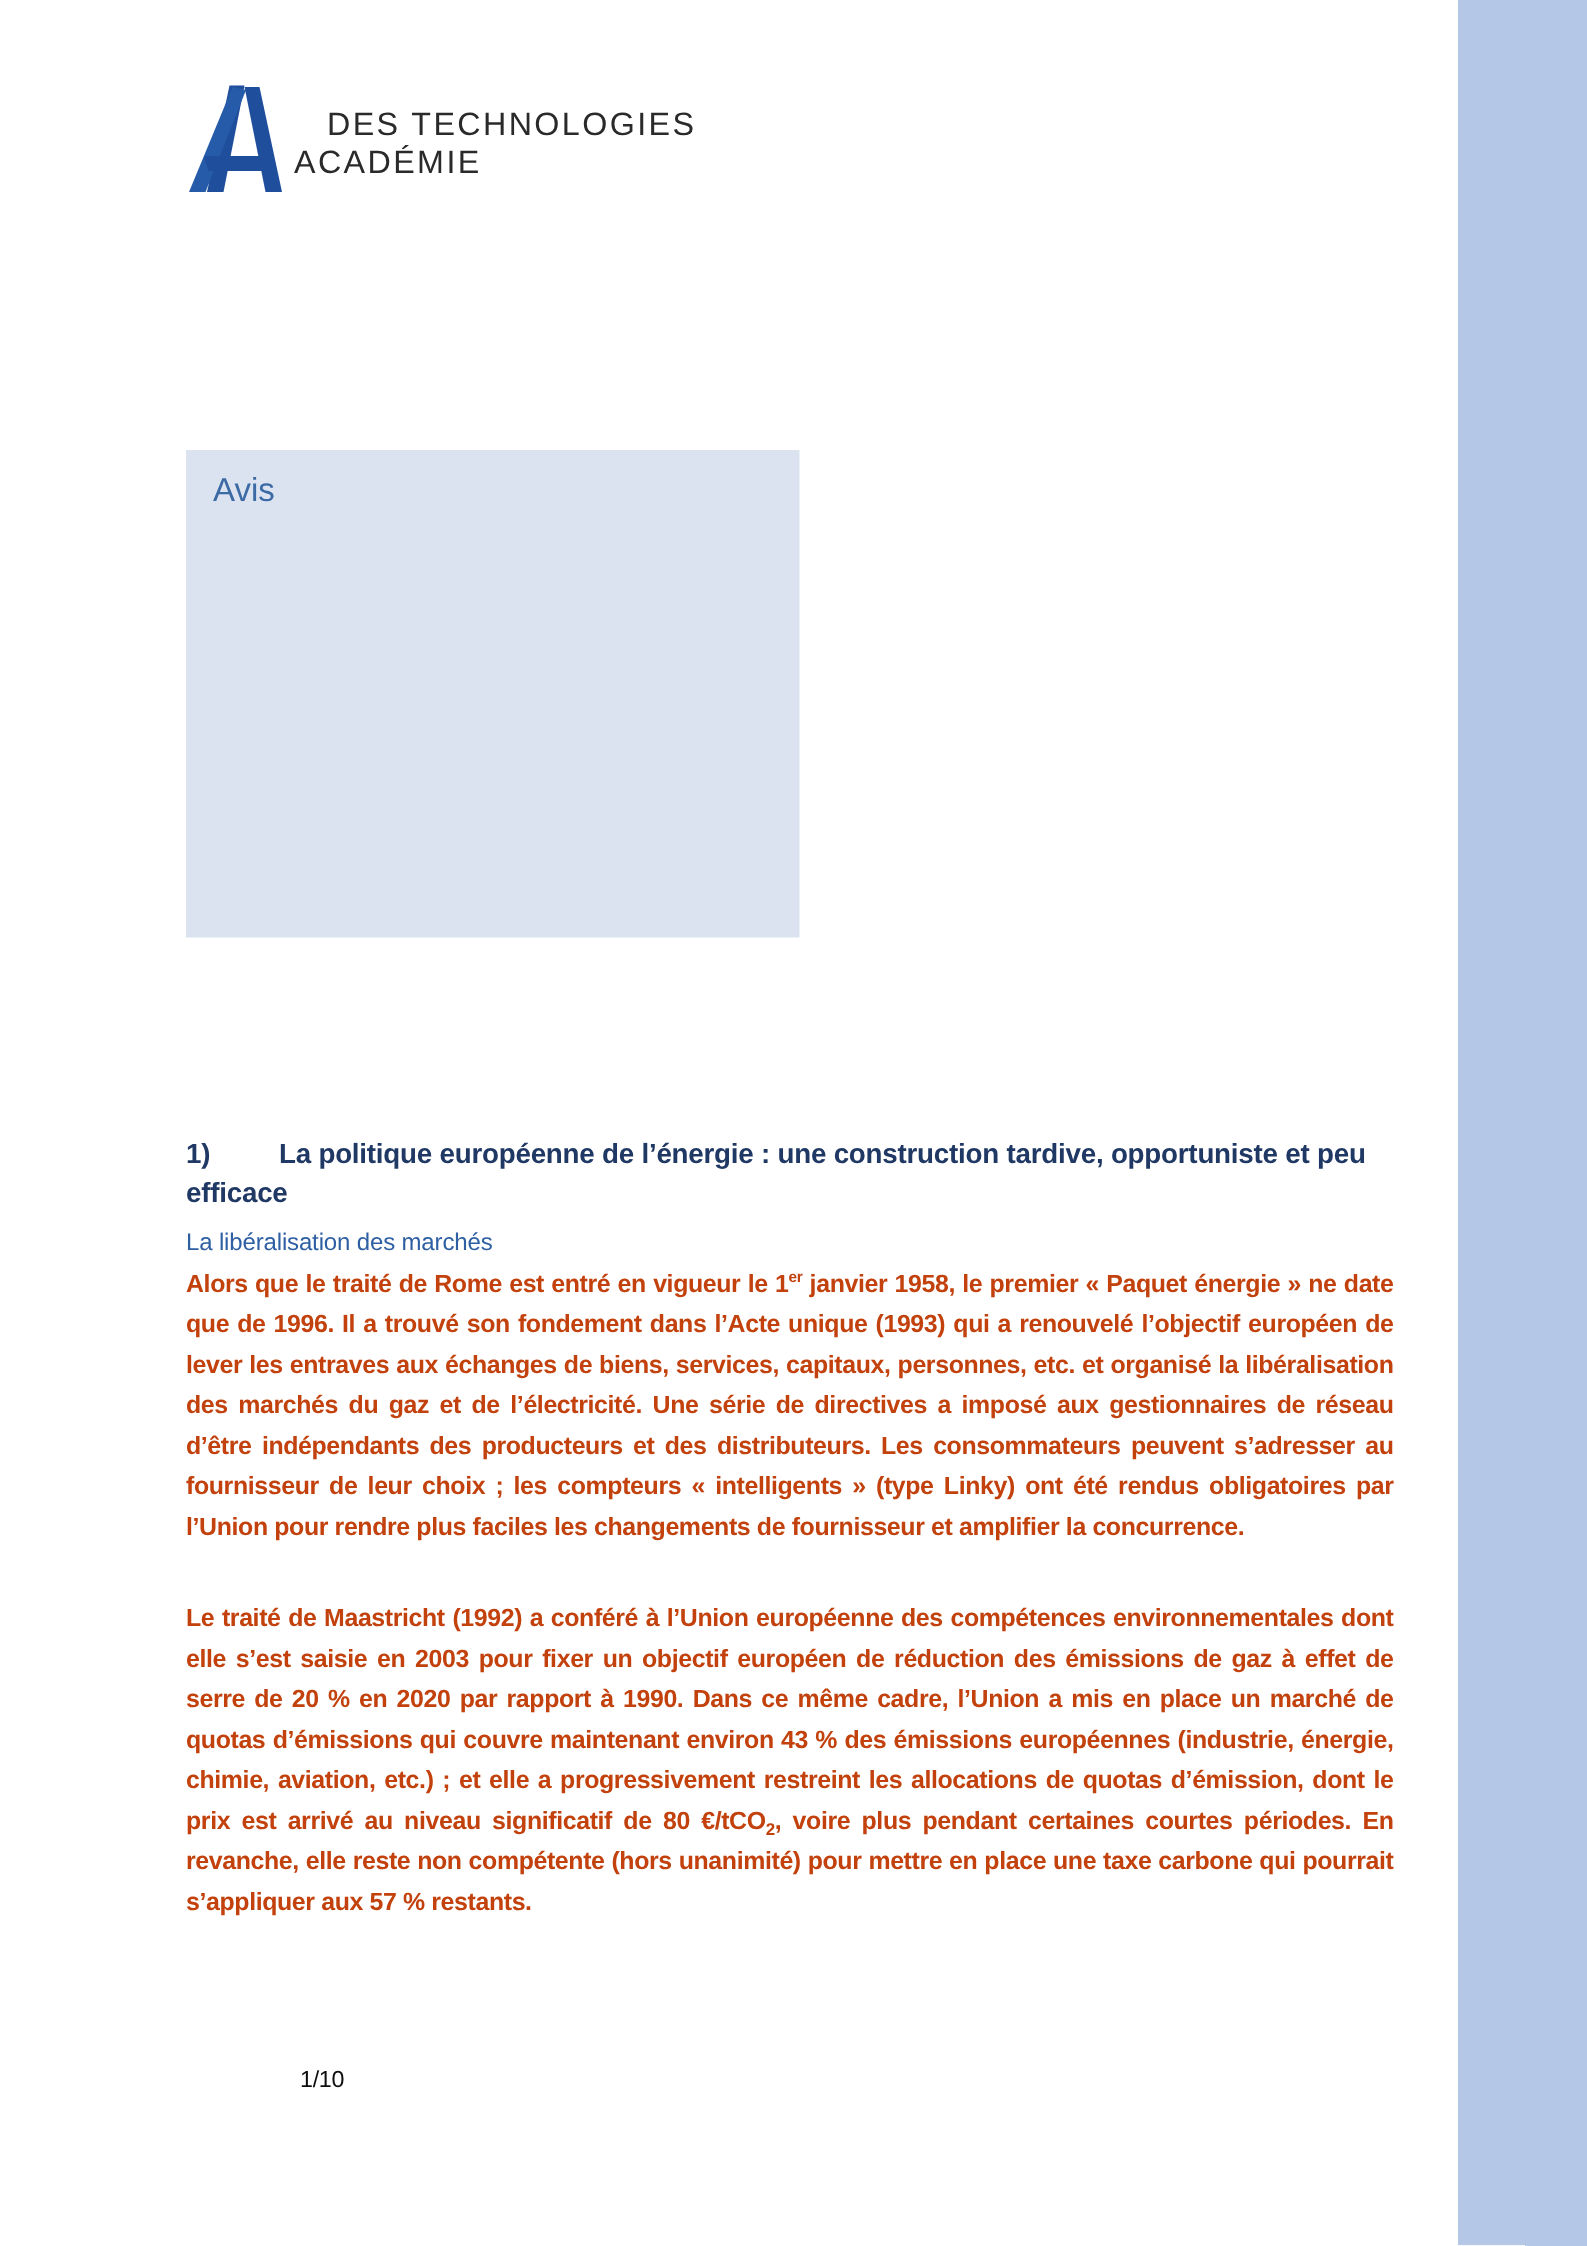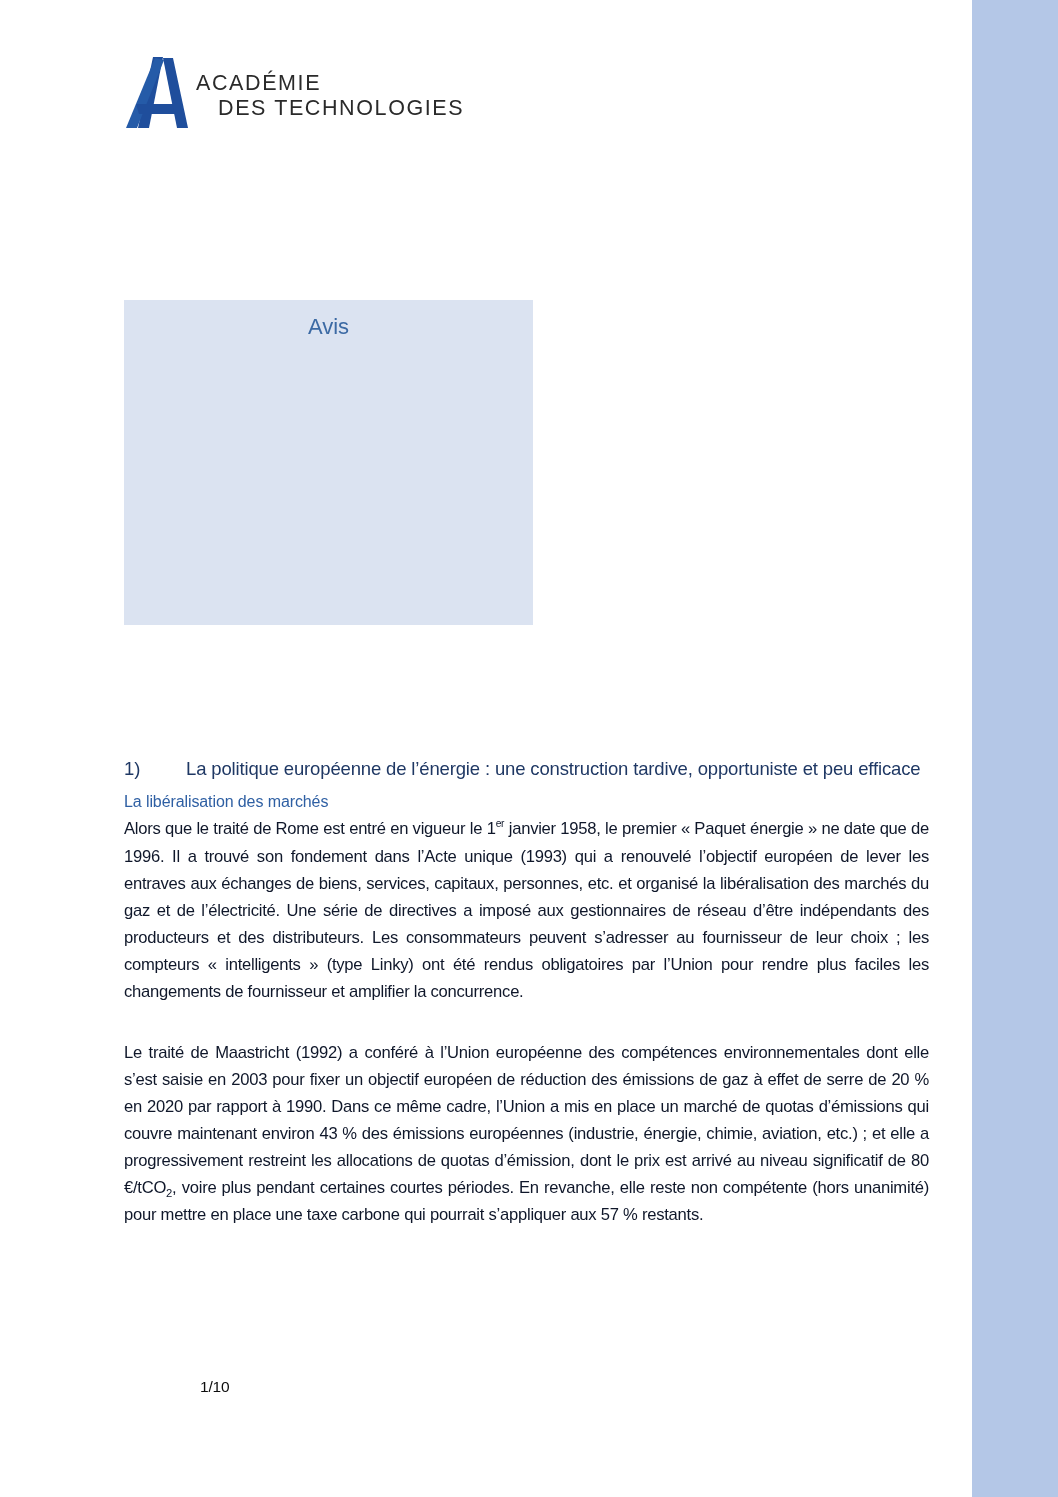--- a/index.html
+++ b/index.html
@@ -64,21 +64,20 @@
     position: absolute;
     left: 124px;
     top: 300px;
     width: 409px;
     height: 325px;
     background: #dbe3f1;
     box-sizing: border-box;
     padding: 14px 18px 16px 18px;
     display: flex;
     flex-direction: column;
-    text-align: center;
   }
   .title-kicker {
     font-size: 22px;
     color: #3c6aa4;
     font-weight: 400;
     line-height: 1.2;
   }
   .title-main {
     margin-top: auto;
     font-size: 30px;
@@ -97,42 +96,42 @@
 
   
   .content {
     position: absolute;
     left: 124px;
     top: 756px;
     width: 805px;
   }
   .section-heading {
     font-size: 18.5px;
-    font-weight: normal;
+    font-weight: bold;
     color: #1f3864;
     line-height: 1.42;
     margin: 0 0 8px 0;
     letter-spacing: -0.15px;
   }
   .section-heading .num {
     display: inline-block;
     width: 62px;
   }
   .sub-heading {
     font-size: 16px;
     font-weight: normal;
     color: #2e5fa3;
     line-height: 1.45;
     margin: 0 0 2px 0;
     letter-spacing: -0.1px;
   }
   .body-par {
     font-size: 16.6px;
-    font-weight: normal;
-    color: #0f172a;
+    font-weight: bold;
+    color: #c2410c;
     line-height: 1.63;
     text-align: justify;
     margin: 0 0 20px 0;
     letter-spacing: -0.25px;
     font-family: "Liberation Sans", "DejaVu Sans", sans-serif;
   }
   .body-par:last-child { margin-bottom: 0; }
   .block-gap { height: 14px; }
   sup { font-size: 0.62em; vertical-align: super; line-height: 0; }
   sub { font-size: 0.68em; vertical-align: sub; line-height: 0; }
@@ -156,22 +155,22 @@
   <div class="right-stripe"></div>
 
   <div class="logo-block">
     <svg class="logo-mark" viewBox="0 0 66 76" aria-hidden="true">
       <polygon points="29,1 39,1 25,72 14,72" fill="#1f4e9c"></polygon>
       <polygon points="2,72 13,72 40,4 31,2" fill="#255ba8"></polygon>
       <polygon points="12,48 49,48 52,58 15,58" fill="#1f4e9c"></polygon>
       <polygon points="39,2 49,2 64,72 53,72" fill="#1f4e9c"></polygon>
     </svg>
     <div class="logo-words">
+      <span class="logo-line second">DES TECHNOLOGIES</span>
       <span class="logo-line">ACADÉMIE</span>
-      <span class="logo-line second">DES TECHNOLOGIES</span>
     </div>
   </div>
 
   <div class="title-card">
     <div class="title-kicker">Avis</div>
   </div>
 
   <div class="content">
 
     <h1 class="section-heading"><span class="num">1)</span><span>La politique européenne de l’énergie : une construction tardive, opportuniste et peu efficace</span></h1>

